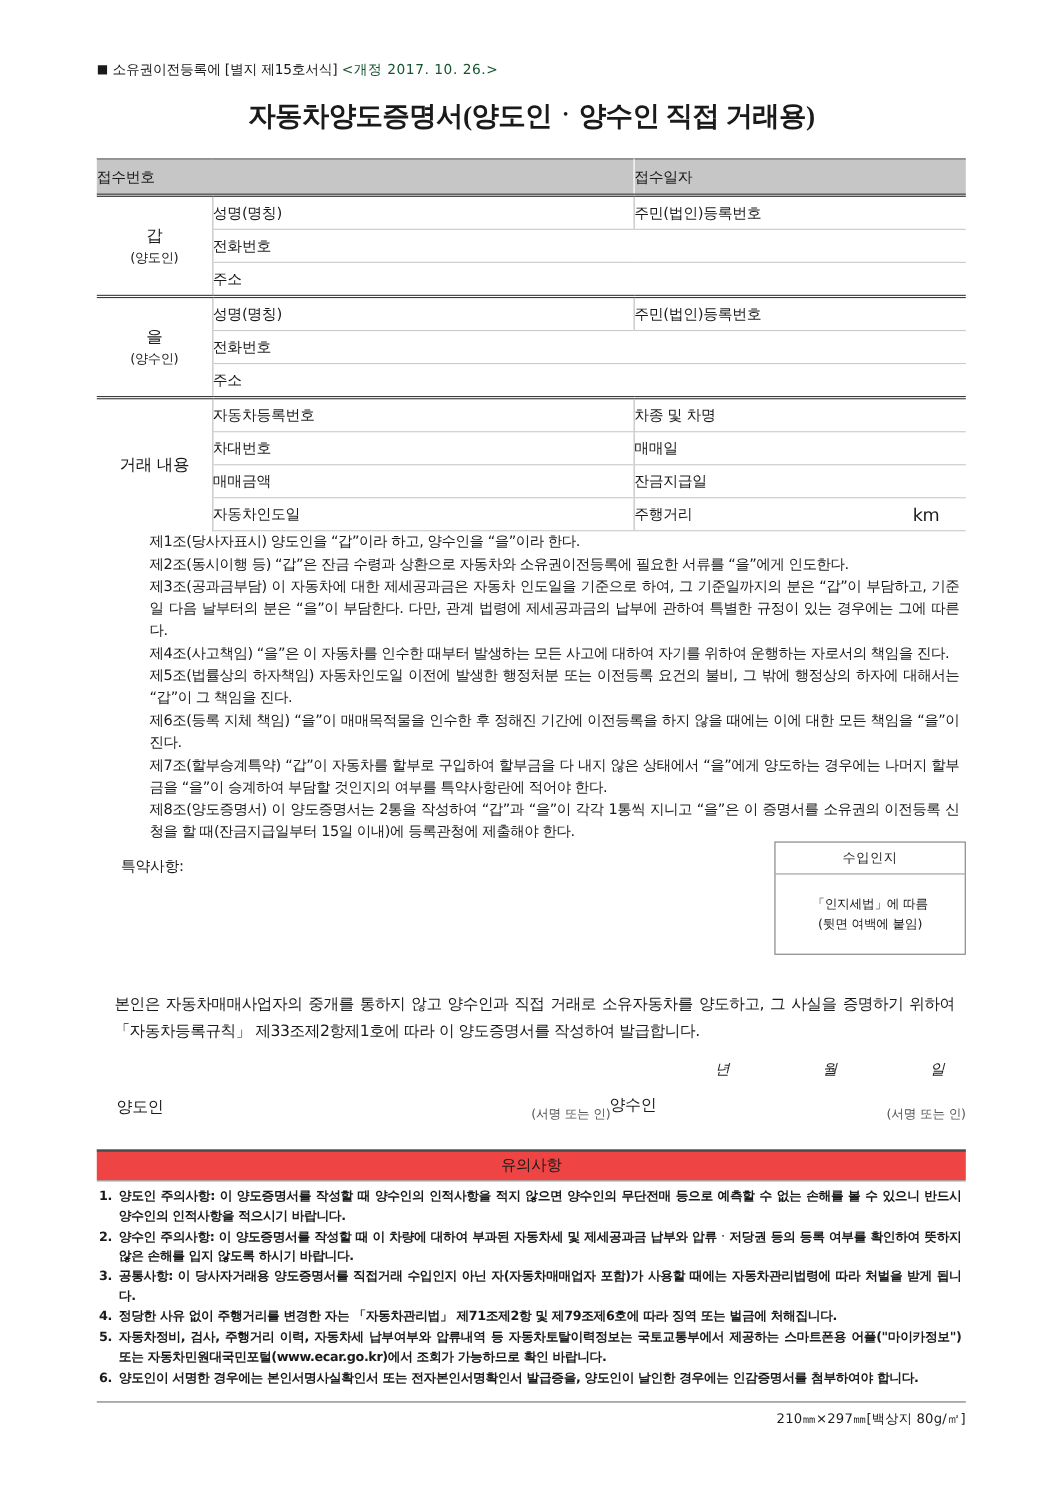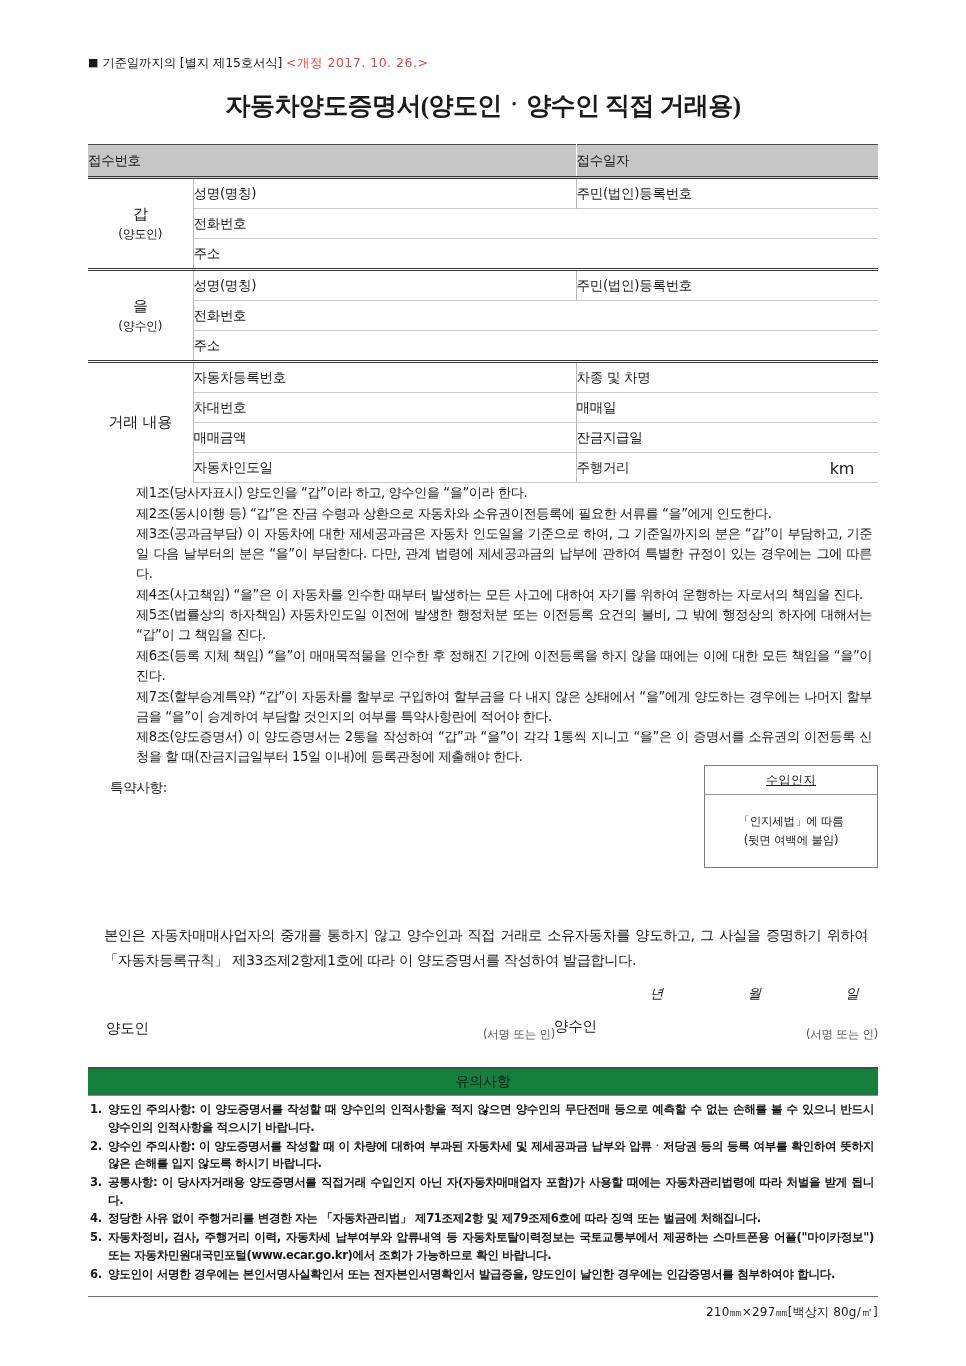--- a/index.html
+++ b/index.html
@@ -29,21 +29,21 @@
     font-size: 12.5px;
     letter-spacing: -0.2px;
     white-space: nowrap;
   }
   .form-meta .sq {
     font-size: 11px;
     margin-right: 4px;
     vertical-align: 1px;
   }
   .form-meta .rev {
-    color: #ef4444;
+    color: #14532d;
     letter-spacing: 0.5px;
   }
 
   
   .doc-title {
     text-align: center;
     font-size: 25px;
     font-weight: bold;
     letter-spacing: -0.6px;
     margin-top: 17px;
@@ -132,32 +132,31 @@
     width: 172px;
     border: 1px solid #7d7d7d;
     background: #fff;
     text-align: center;
   }
   .stamp-title {
     font-size: 12px;
     padding: 6px 0 5px;
     border-bottom: 1px solid #9a9a9a;
     letter-spacing: 0.5px;
-    text-decoration: underline;
   }
   .stamp-body {
     font-size: 11.5px;
     line-height: 1.6;
     padding: 17px 0 18px;
     letter-spacing: -0.2px;
   }
 
   
   .declaration {
-    margin-top: 44px;
+    margin-top: 22px;
     font-size: 14.2px;
     line-height: 1.75;
     letter-spacing: -0.4px;
     padding-left: 16px;
     padding-right: 10px;
     text-align: justify;
   }
   .date-line {
     margin-top: 12px;
     font-size: 13.5px;
@@ -178,21 +177,21 @@
     letter-spacing: -0.3px;
   }
   .sign-row .s-grantor   { position: absolute; left: 18px;  top: 2px; }
   .sign-row .s-grantee   { position: absolute; left: 466px; top: 0px; }
   .sign-row .n-left      { position: absolute; left: 395px; top: 10px; font-size: 11.5px; color: #555; letter-spacing: -0.2px; }
   .sign-row .n-right     { position: absolute; right: 0px;  top: 10px; font-size: 11.5px; color: #555; letter-spacing: -0.2px; }
 
   
   .notice-wrap { margin-top: 16px; width: 790px; }
   .notice-head {
-    background: #15803d;
+    background: #ef4444;
     border-top: 2px solid #4a4a4a;
     text-align: center;
     font-size: 14px;
     padding: 4px 0 4px;
     letter-spacing: -0.2px;
   }
   .notice-list {
     border-top: 1px solid #8d8d8d;
     padding: 5px 4px 6px 2px;
     font-size: 11.6px;
@@ -219,21 +218,21 @@
     padding-top: 7px;
     letter-spacing: 0.2px;
   }
 </style>
 </head>
 <body>
 
 <div class="page">
 
   <div class="form-meta">
-    <span class="sq">■</span><span>기준일까지의 [별지 제15호서식]</span>
+    <span class="sq">■</span><span>소유권이전등록에 [별지 제15호서식]</span>
     <span class="rev">&lt;개정 2017. 10. 26.&gt;</span>
   </div>
 
   <div class="doc-title">자동차양도증명서(양도인ㆍ양수인 직접 거래용)</div>
 
   <table class="main-table">
     <colgroup>
       <col style="width:105px">
         <col style="width:383px">
         <col style="width:302px">

